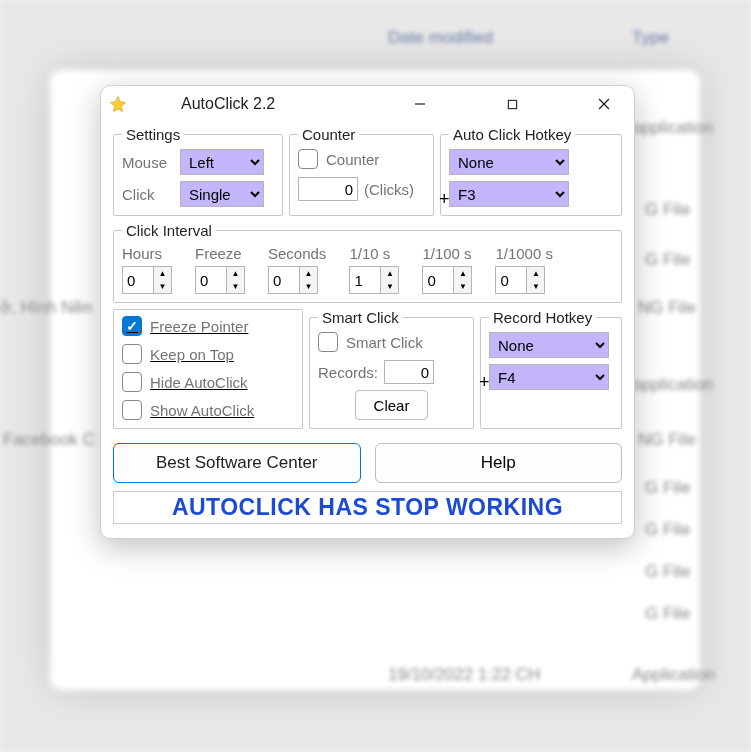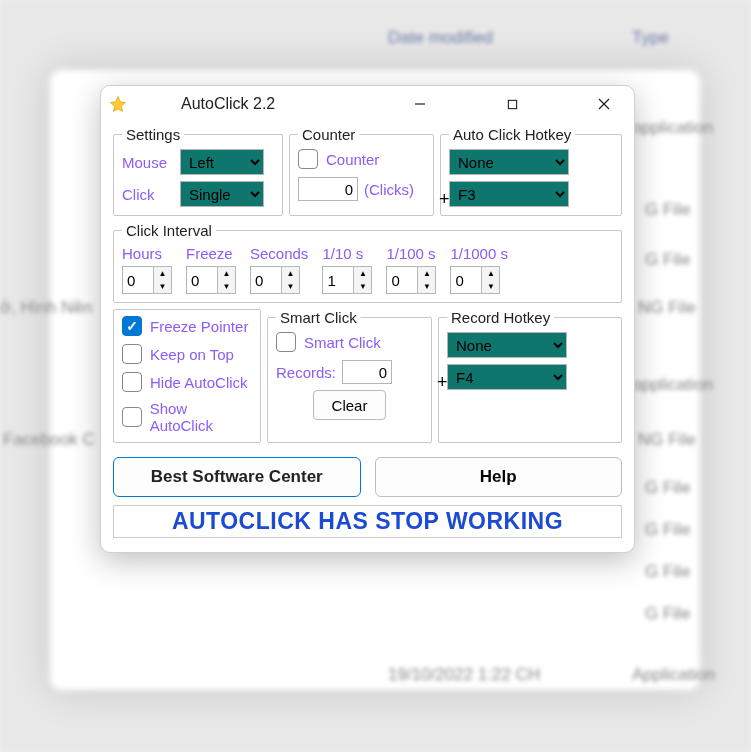--- a/index.html
+++ b/index.html
@@ -22,50 +22,50 @@
 
 .body { padding: 4px 12px 14px 12px; }
 
 .row { display: flex; gap: 6px; }
 
 fieldset { border: 1px solid #c8c8c8; border-radius: 2px; padding: 6px 8px 8px 8px; margin-bottom: 6px; position: relative; }
 legend { font-size: 15px; padding: 0 4px; color: #222; }
 
 .field-row { display: flex; align-items: center; gap: 6px; margin-bottom: 6px; }
 .field-row:last-child { margin-bottom: 0; gap: 6px; }
-.label { font-size: 15px; color: #8b5cf6; }
-
-select { height: 26px; border: 1px solid #b5b5b5; background: #0f766e; font-size: 15px; padding: 0 4px; }
+.label { font-size: 15px; color: #737373; }
+
+select { height: 26px; border: 1px solid #b5b5b5; background: #c4b5fd; font-size: 15px; padding: 0 4px; }
 input[type="text"].num { height: 24px; border: 1px solid #b5b5b5; text-align: right; padding: 0 4px; font-size: 15px; width: 52px; }
 
 .checkbox { display: flex; align-items: center; gap: 8px; margin-bottom: 8px; }
 .checkbox:last-child { margin-bottom: 0; }
 .cb { width: 20px; height: 20px; border: 1.5px solid #888; border-radius: 4px; display: inline-flex; align-items: center; justify-content: center; background: #fff; }
 .cb.checked { background: #0078d4; border-color: #0078d4; }
 .cb.checked::after { content: "✓"; color: #fff; font-size: 14px; font-weight: bold; line-height: 1; }
 
 .spinner { display: inline-flex; align-items: center; border: 1px solid #b5b5b5; height: 28px; }
 .spinner input { border: none; width: 30px; text-align: left; padding-left: 4px; font-size: 15px; height: 100%; outline: none; }
 .spinner .arrows { display: flex; flex-direction: column; width: 18px; border-left: 1px solid #b5b5b5; height: 100%; }
 .spinner .arrows button { flex:1; border:none; background:#f4f4f4; font-size:8px; line-height:1; cursor:pointer; padding:0; }
 
 .plus { font-size: 18px; padding: 0 2px; }
 
-.interval-grid { display: flex; gap: 14px; }
+.interval-grid { display: flex; gap: 23px; }
 .ig-col { display:flex; flex-direction:column; align-items:flex-start; gap:4px; }
 .ig-col .label { font-size: 15px; }
 
 .btn { height: 40px; border: 1px solid #bcbcbc; background: #fdfdfd; border-radius: 6px; font-size: 17px; cursor: pointer; }
 .btn.primary { border: 1.5px solid #0078d4; color: #222; }
 .btn.small { height: 30px; border-radius: 4px; font-size: 15px; padding: 0 18px; }
 
 .banner { background: #fff; border: 1px solid #ccc; text-align: center; font-size: 23px; font-weight: bold; color: #1b4bd4; font-family: Arial, sans-serif; padding: 2px 0; margin-top: 8px; letter-spacing: 0.5px; }
 
 .bottom-buttons { display: flex; gap: 14px; margin-top: 8px; }
-.bottom-buttons .btn { flex: 1; font-weight: bold; }
+.bottom-buttons .btn { flex: 1; }
 </style>
 </head>
 <body>
 
 <div class="bg"></div>
 <div class="bg-white"></div>
 <div class="bg-text" style="left:388px;top:28px;font-size:17px;color:#6b7ba8;">Date modified</div>
 <div class="bg-text" style="left:632px;top:28px;font-size:17px;color:#6b7ba8;">Type</div>
 <div class="bg-text" style="left:632px;top:118px;font-size:17px;">opplication</div>
 <div class="bg-text" style="left:645px;top:200px;font-size:17px;">G File</div>
@@ -206,21 +206,21 @@
               <div class="arrows">
                 <button>▲</button>
                 <button>▼</button>
               </div>
             </div>
         </div>
       </div>
     </fieldset>
 
     <div class="row">
-      <fieldset style="width:148px;">
+      <fieldset style="width:190px;text-decoration:underline;">
         <div class="checkbox">
             <span class="cb checked"></span>
             <span class="label">Freeze Pointer</span>
           </div>
         <div class="checkbox">
             <span class="cb"></span>
             <span class="label">Keep on Top</span>
           </div>
         <div class="checkbox">
             <span class="cb"></span>

